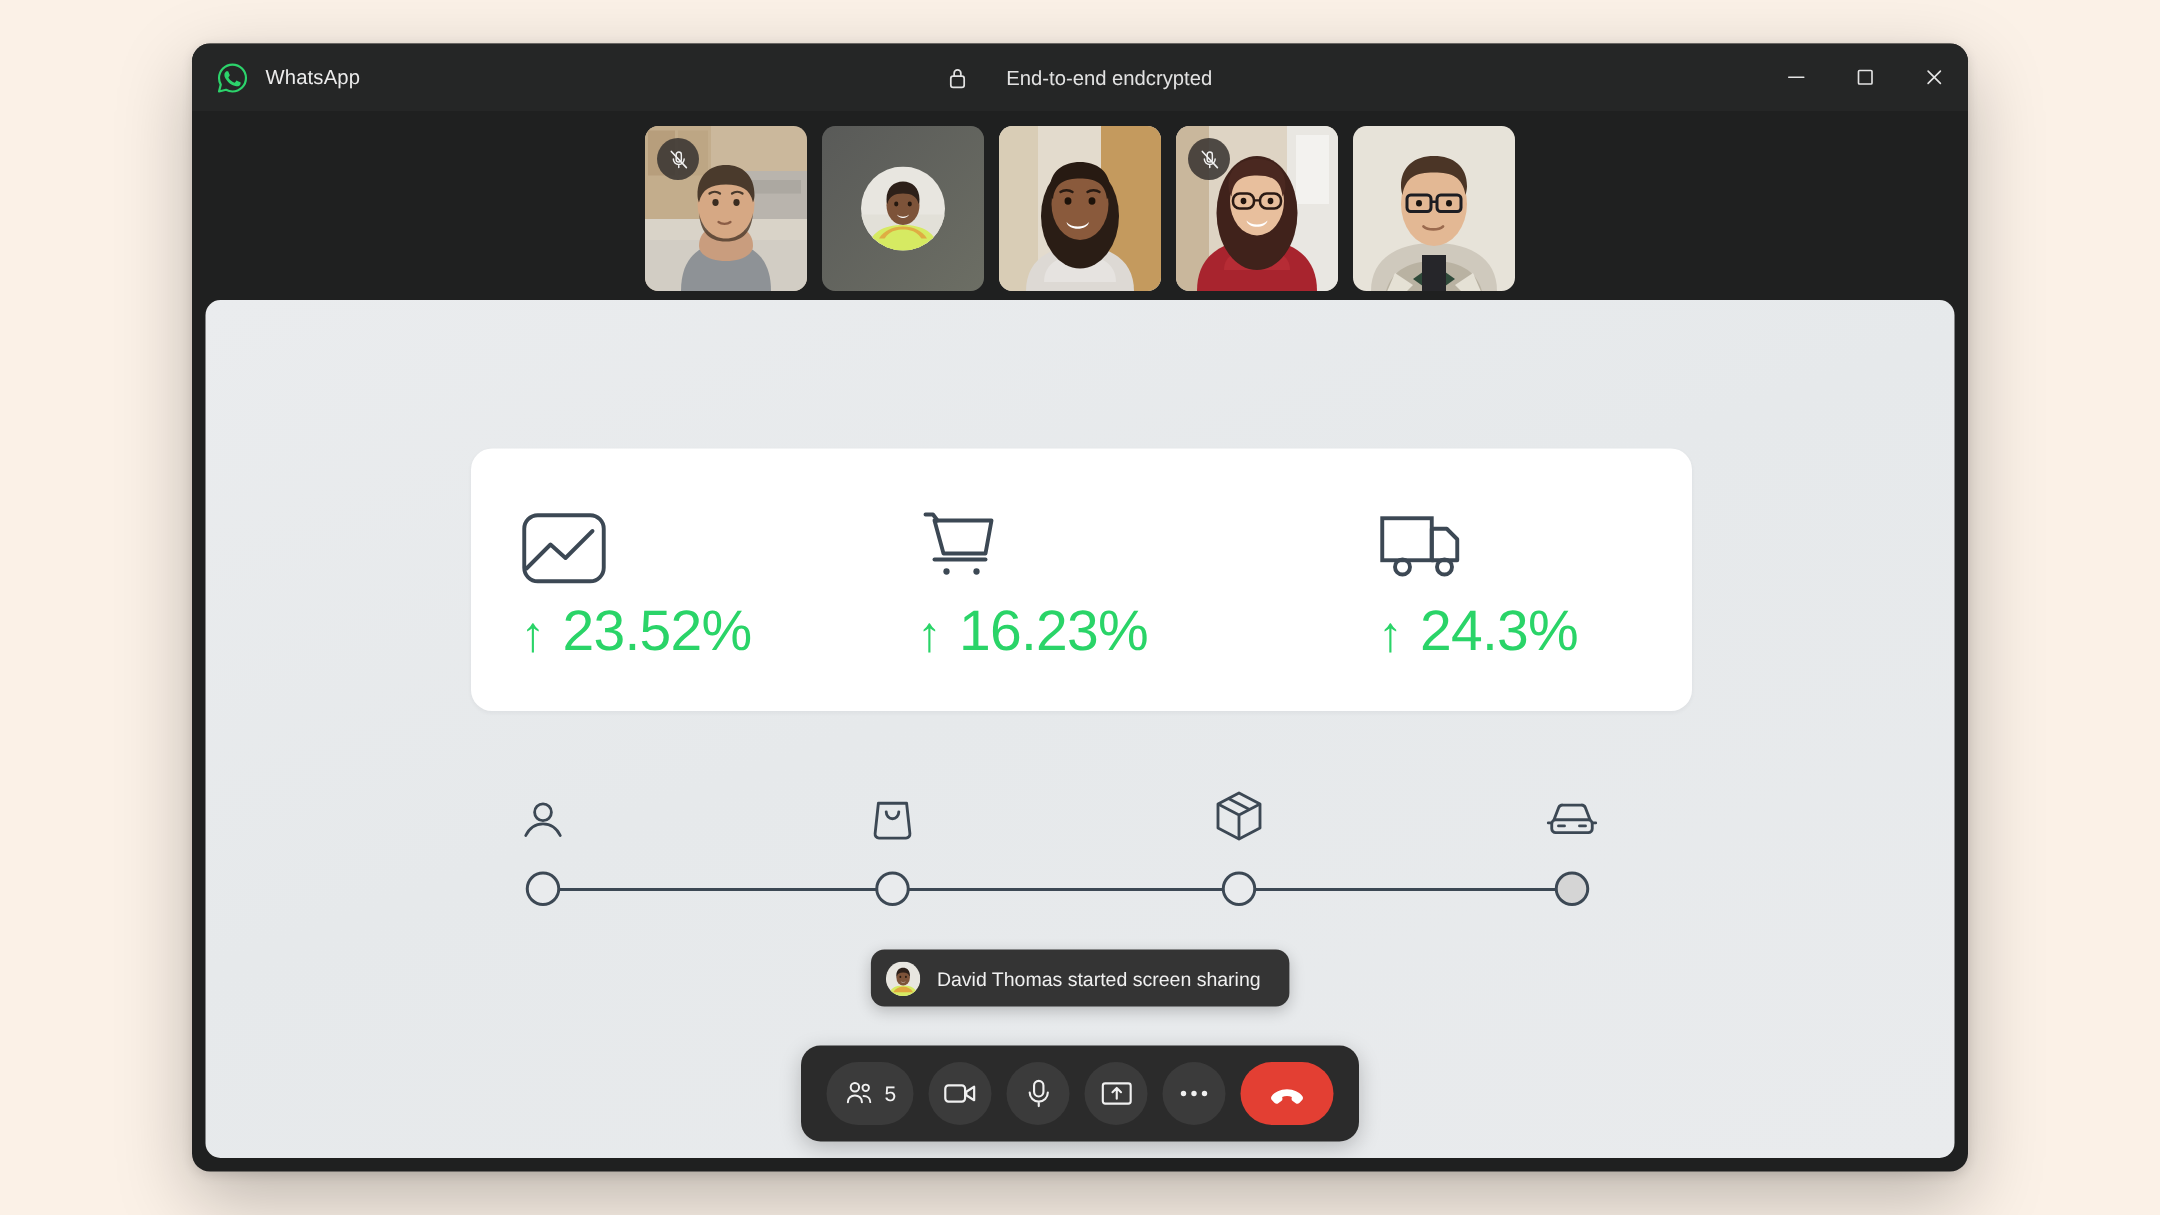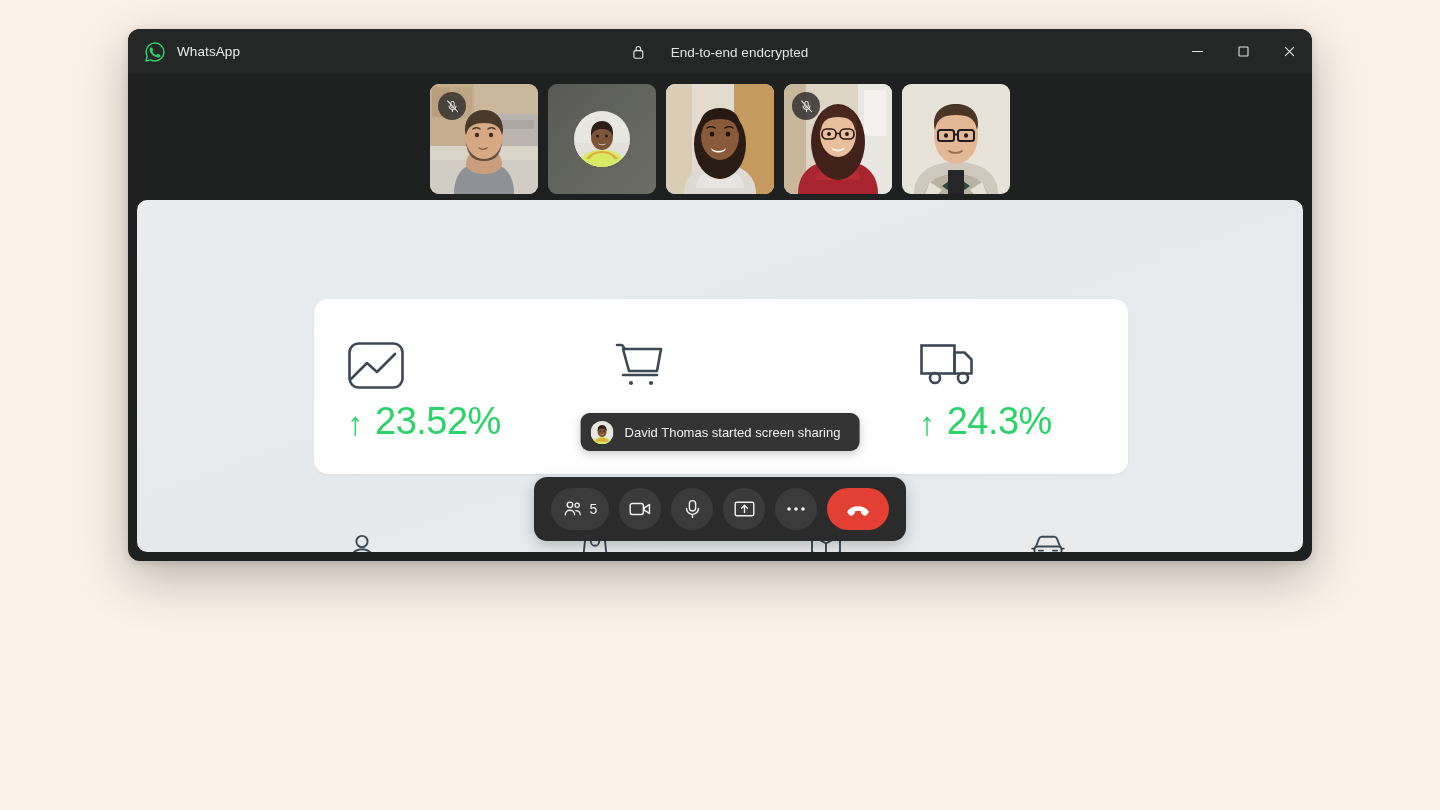--- a/index.html
+++ b/index.html
@@ -15,21 +15,21 @@
     font-family: "Liberation Sans", sans-serif;
     -webkit-font-smoothing: antialiased;
   }
 
   
   .app-window {
     position: absolute;
     left: 128px;
     top: 29px;
     width: 1184px;
-    height: 532px;
+    height: 752px;
     background: #1f2020;
     border-radius: 12px;
     box-shadow: 0 18px 50px rgba(0,0,0,0.25), 0 2px 8px rgba(0,0,0,0.12);
     overflow: hidden;
     display: flex;
     flex-direction: column;
   }
 
   
   .titlebar {
@@ -499,20 +499,21 @@
             <svg width="58" height="58" viewBox="0 0 58 58" fill="none">
               <path d="M6 8h5l3 4" stroke="#3c4854" stroke-width="2.6" stroke-linecap="round" stroke-linejoin="round"></path>
               <path d="M12 12h38l-4 22H18z" stroke="#3c4854" stroke-width="2.6" stroke-linecap="round" stroke-linejoin="round"></path>
               <path d="M12 38h34" stroke="#3c4854" stroke-width="2.6" stroke-linecap="round"></path>
               <circle cx="20" cy="46" r="2.1" fill="#3c4854"></circle>
               <circle cx="40" cy="46" r="2.1" fill="#3c4854"></circle>
             </svg>
           </div>
           <div class="metric-value">
             <span class="metric-arrow">↑</span>
+            <span>16.23%</span>
           </div>
         </div>
 
         <div class="metric">
           <div class="metric-icon">
             <svg width="64" height="58" viewBox="0 0 64 58" fill="none">
               <rect x="2.5" y="10.5" width="33" height="28" stroke="#3c4854" stroke-width="2.6"></rect>
               <path d="M35.5 17.5h10l7 7v14h-17z" stroke="#3c4854" stroke-width="2.6" stroke-linejoin="round"></path>
               <circle cx="16" cy="43" r="5" stroke="#3c4854" stroke-width="2.6"></circle>
               <circle cx="44" cy="43" r="5" stroke="#3c4854" stroke-width="2.6"></circle>

